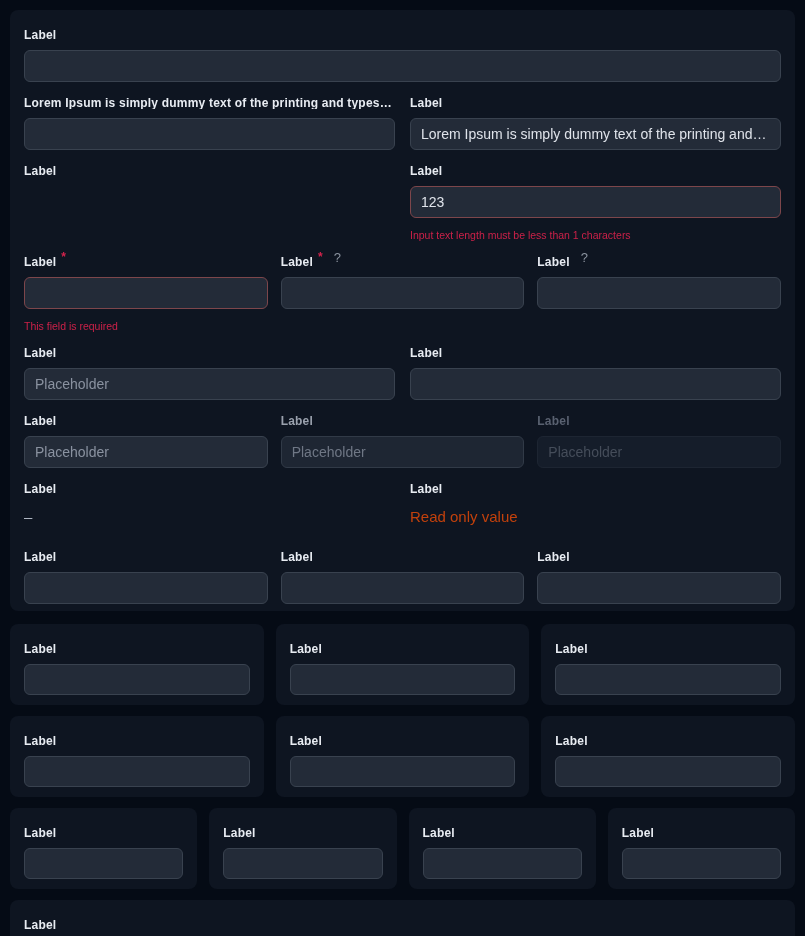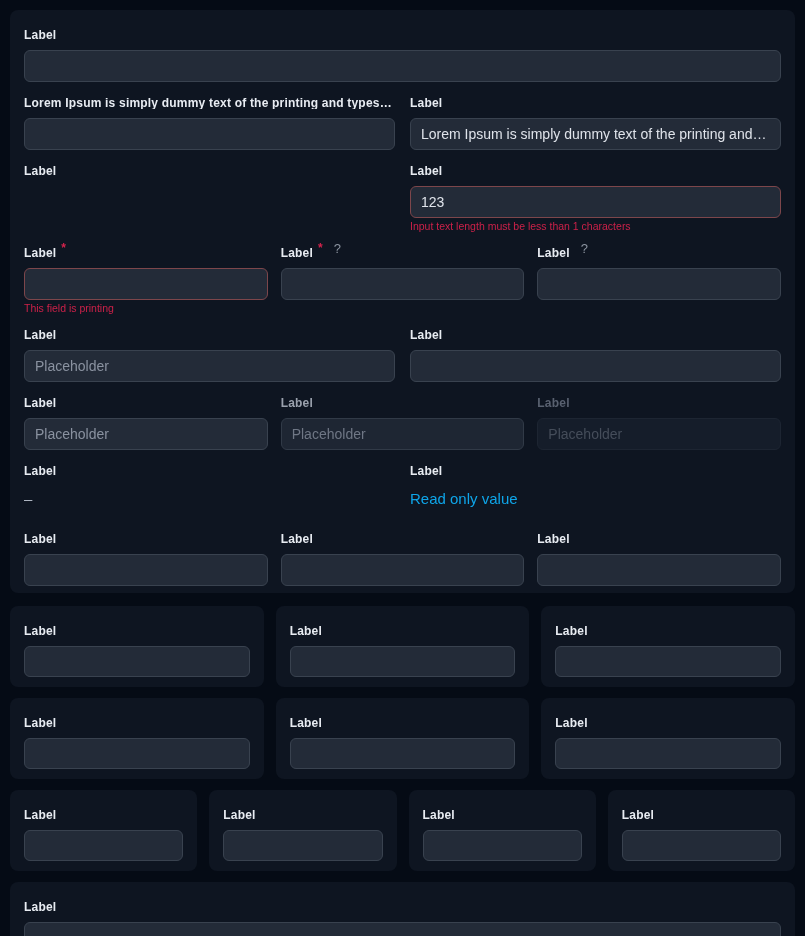--- a/index.html
+++ b/index.html
@@ -52,32 +52,32 @@
     border-radius:6px;
     color:#dfe3ea;font-size:14px;
     font-family:"Liberation Sans", sans-serif;
     outline:none;
     text-overflow:ellipsis;
   }
   .input::placeholder{color:#8a92a0;opacity:1;}
   .input.error{border-color:#7d464b;}
   .error-msg{
     color:#cc2149;font-size:10.5px;line-height:11px;
-    margin-top:3px;
+    margin-top:12px;
   }
   
   .dim1 .label{color:#9aa1ad;}
   .dim1 .input{background:#1e2633;border-color:#313a47;}
   .dim1 .input::placeholder{color:#6f7785;}
   .dim2 .label{color:#596170;}
   .dim2 .input{background:#151d2a;border-color:#1d2532;}
   .dim2 .input::placeholder{color:#454d5a;}
   
   .ro-value{
-    font-size:15px;line-height:18px;color:#0ea5e9;
+    font-size:15px;line-height:18px;color:#c2410c;
     margin:13px 0 10px 0;
   }
   .ro-value.dash{color:#aeb6c2;}
   .field.last-row{margin-bottom:0;}
   
   .cards-row{display:flex;gap:12px;margin-bottom:11px;}
   .small-card{
     flex:1;min-width:0;
     padding:9px 14px 10px 14px;
   }
@@ -129,21 +129,21 @@
       </div>
     </div>
 
     <div class="row row3">
       <div class="col field">
         <div class="label-row">
           <span class="label">Label</span>
           <span class="req">*</span>
         </div>
         <input type="text" class="input error" style="">
-        <div class="error-msg">This field is printing</div>
+        <div class="error-msg">This field is required</div>
       </div>
       <div class="col field">
         <div class="label-row">
           <span class="label">Label</span>
           <span class="req">*</span>
           <span class="help">?</span>
         </div>
         <input type="text" class="input" style="">
       </div>
       <div class="col field">

